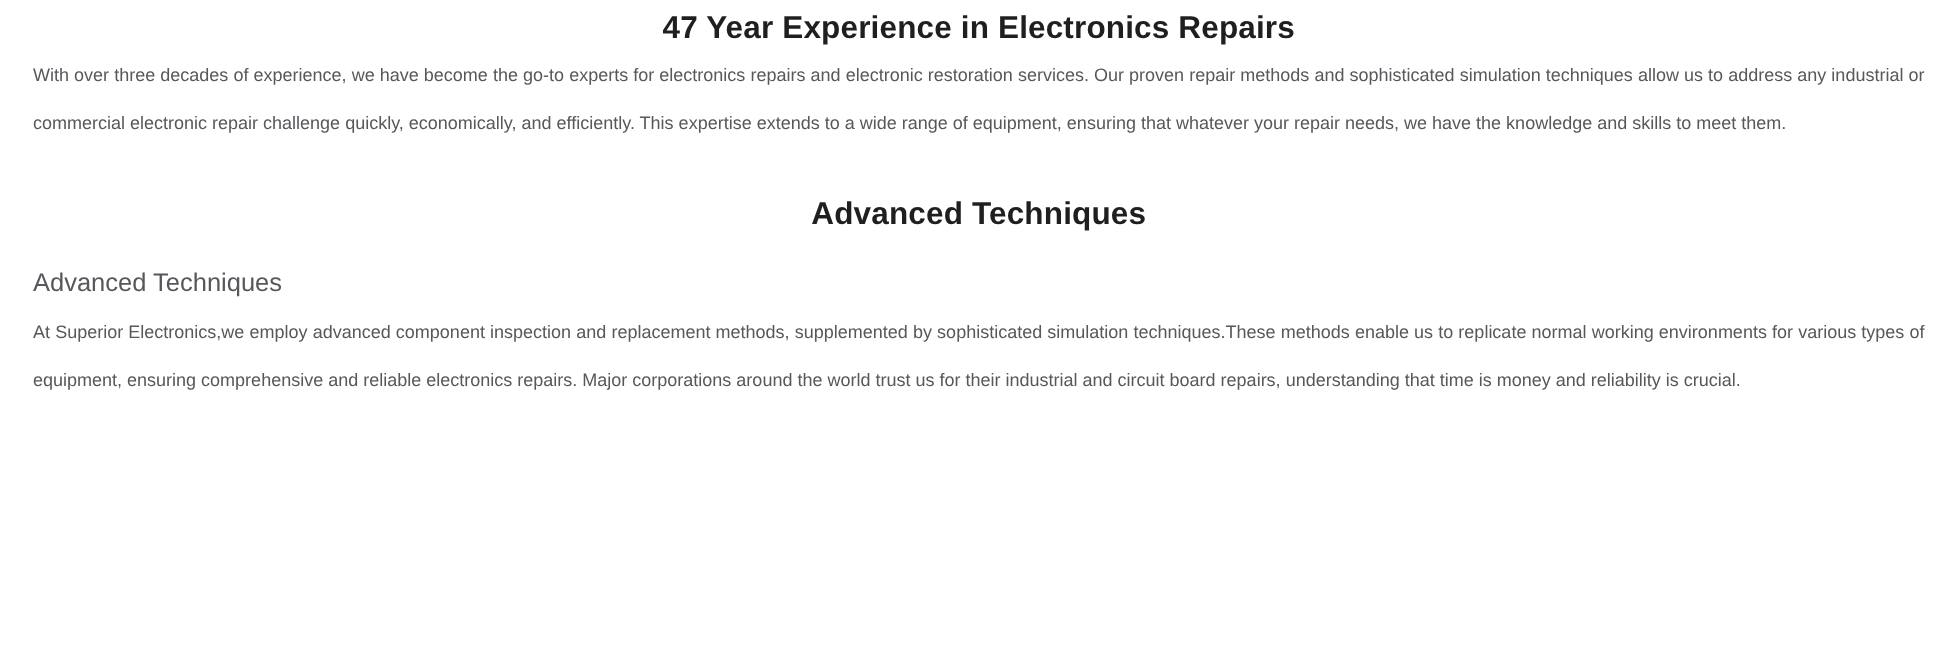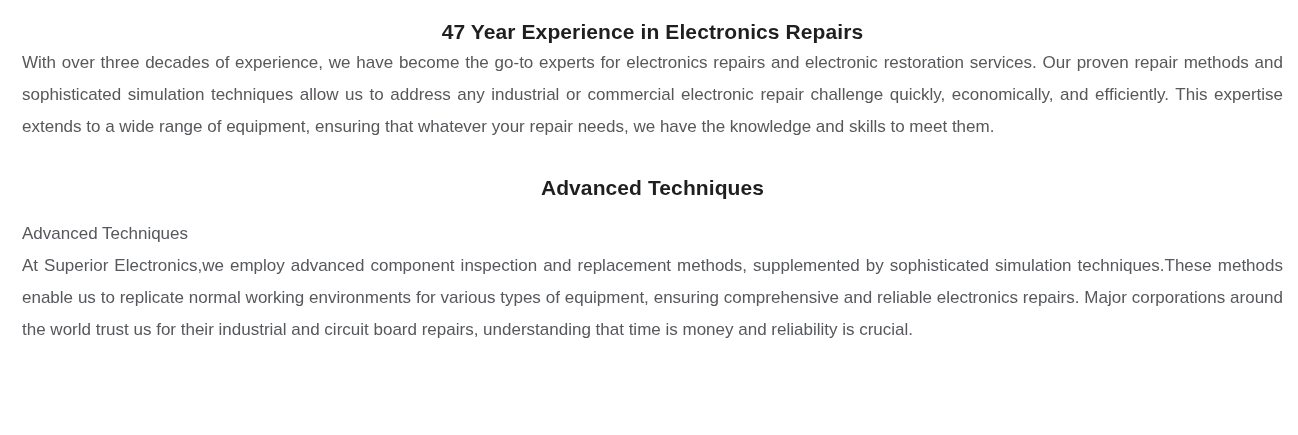--- a/index.html
+++ b/index.html
@@ -28,30 +28,30 @@
     margin: 0;
     font-size: 21px;
     font-weight: bold;
     line-height: 30px;
     color: #1f1f1f;
     text-align: center;
     letter-spacing: 0.1px;
   }
 
   .heading-primary {
-    padding-top: 17px;
+    padding-top: 4px;
   }
 
   .heading-secondary {
     padding-top: 6px;
   }
 
   .body-paragraph {
     margin: 0;
-    font-size: 17px;
+    font-size: 12px;
     line-height: 32px;
     color: #56585c;
     text-align: justify;
     text-justify: inter-word;
   }
 
   .plain-line {
     margin: 0;
     font-size: 17px;
     line-height: 32px;

